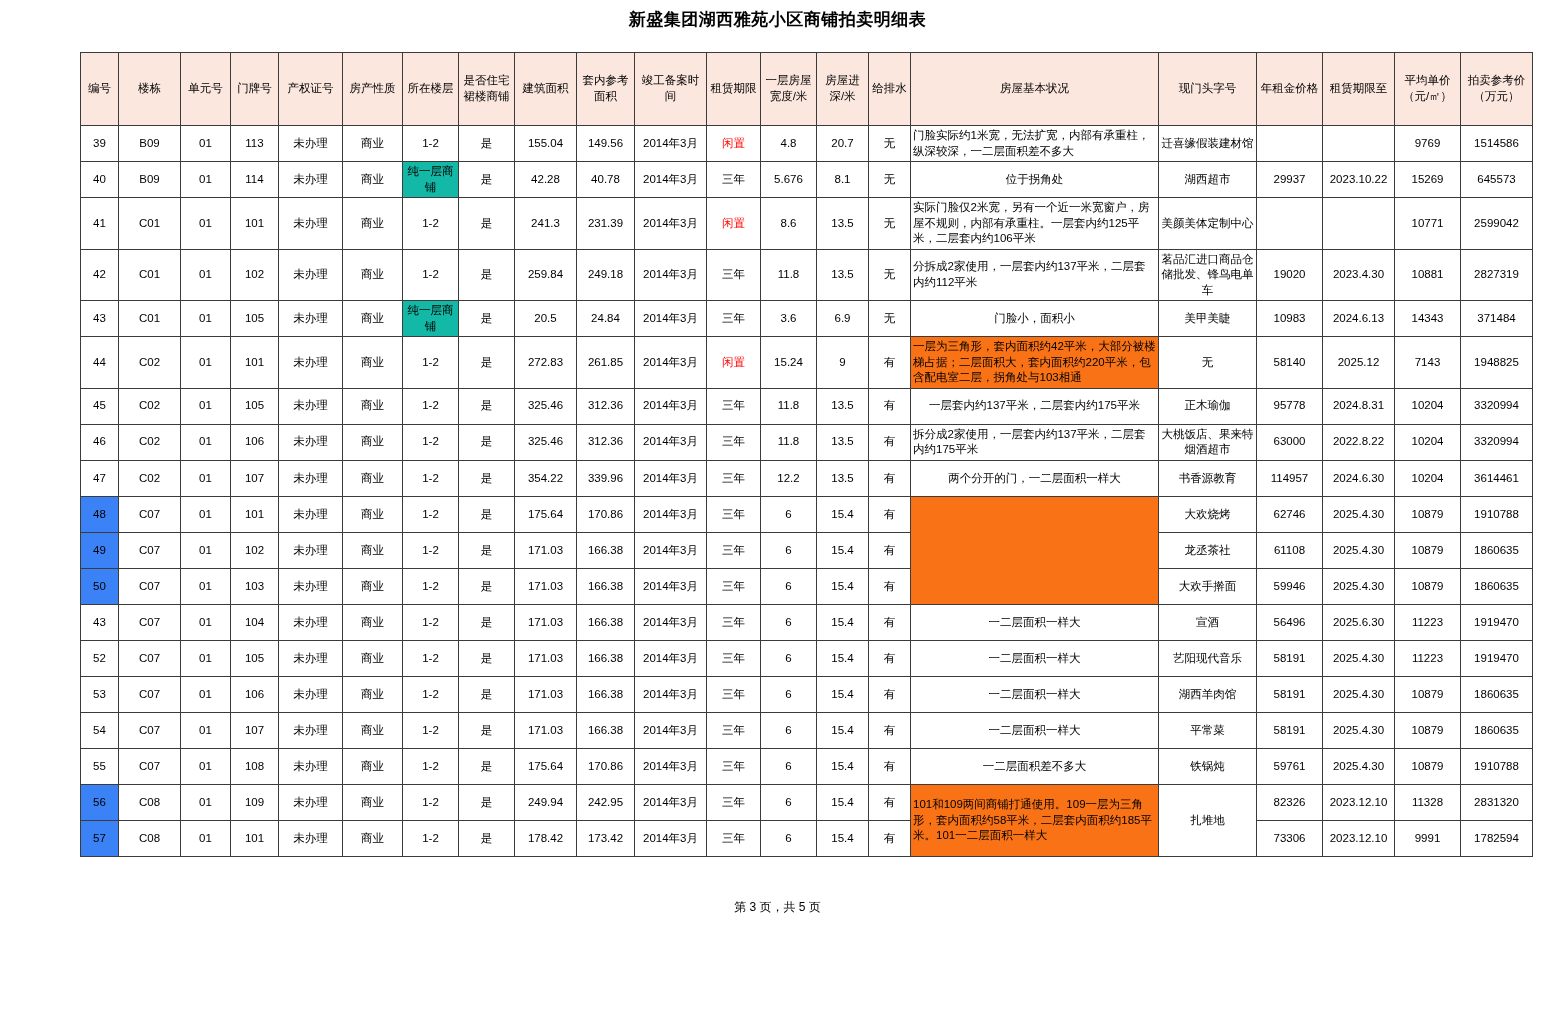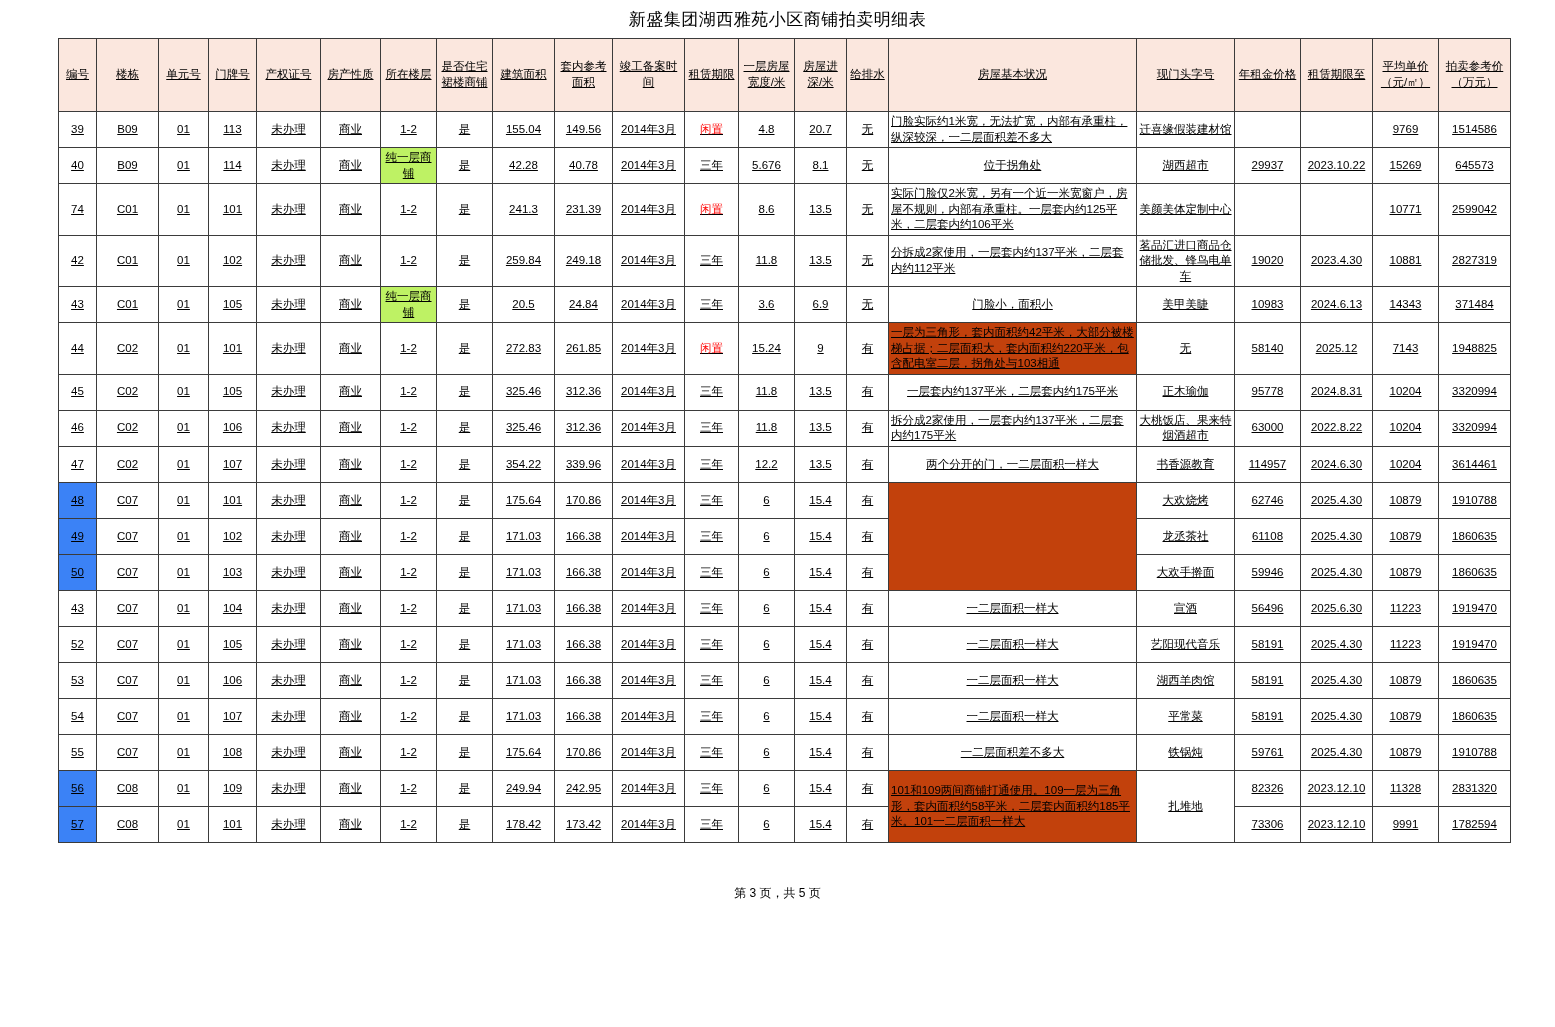--- a/index.html
+++ b/index.html
@@ -10,29 +10,28 @@
   body {
     width: 1555px;
     height: 1027px;
     font-family: "Liberation Sans", "DejaVu Sans", sans-serif;
     color: #000000;
     overflow: hidden;
   }
   #page-title {
     text-align: center;
     font-size: 17px;
-    font-weight: normal;
+    font-weight: bold;
     padding-top: 8px;
-    padding-bottom: 7px;
+    padding-bottom: 21px;
     letter-spacing: 0.5px;
   }
   .table-wrap {
-    padding: 0 58px;
+    padding: 0 80px;
     box-sizing: border-box;
-    text-decoration: underline;
   }
   table.sheet {
     border-collapse: collapse;
     table-layout: fixed;
     width: 1439px;
     margin: 0 auto;
   }
   table.sheet td, table.sheet th {
     border: 1px solid #3b3b3b;
     font-size: 11.5px;
@@ -56,24 +55,24 @@
   td.desc {
     text-align: center;
     font-size: 11.5px;
     padding: 3px 5px;
     line-height: 1.45;
   }
   td.desc.left {
     text-align: left;
   }
   .yellow {
-    background: #c2410c;
+    background: #f97316;
   }
   .yellow-cell {
-    background: #bef264;
+    background: #14b8a6;
     margin-left: 37px;
   }
   .red {
     color: #ff0000;
   }
   .footer {
     text-align: center;
     font-size: 12px;
     margin-top: 42px;
   }
@@ -177,21 +176,21 @@
           <td>8.1</td>
           <td>无</td>
           <td class="desc ">位于拐角处</td>
           <td>湖西超市</td>
           <td>29937</td>
           <td>2023.10.22</td>
           <td>15269</td>
           <td>645573</td>
         </tr>
         <tr>
-          <td>74</td>
+          <td>41</td>
           <td>C01</td>
           <td>01</td>
           <td>101</td>
           <td>未办理</td>
           <td>商业</td>
           <td>1-2</td>
           <td>是</td>
           <td>241.3</td>
           <td>231.39</td>
           <td>2014年3月</td>

